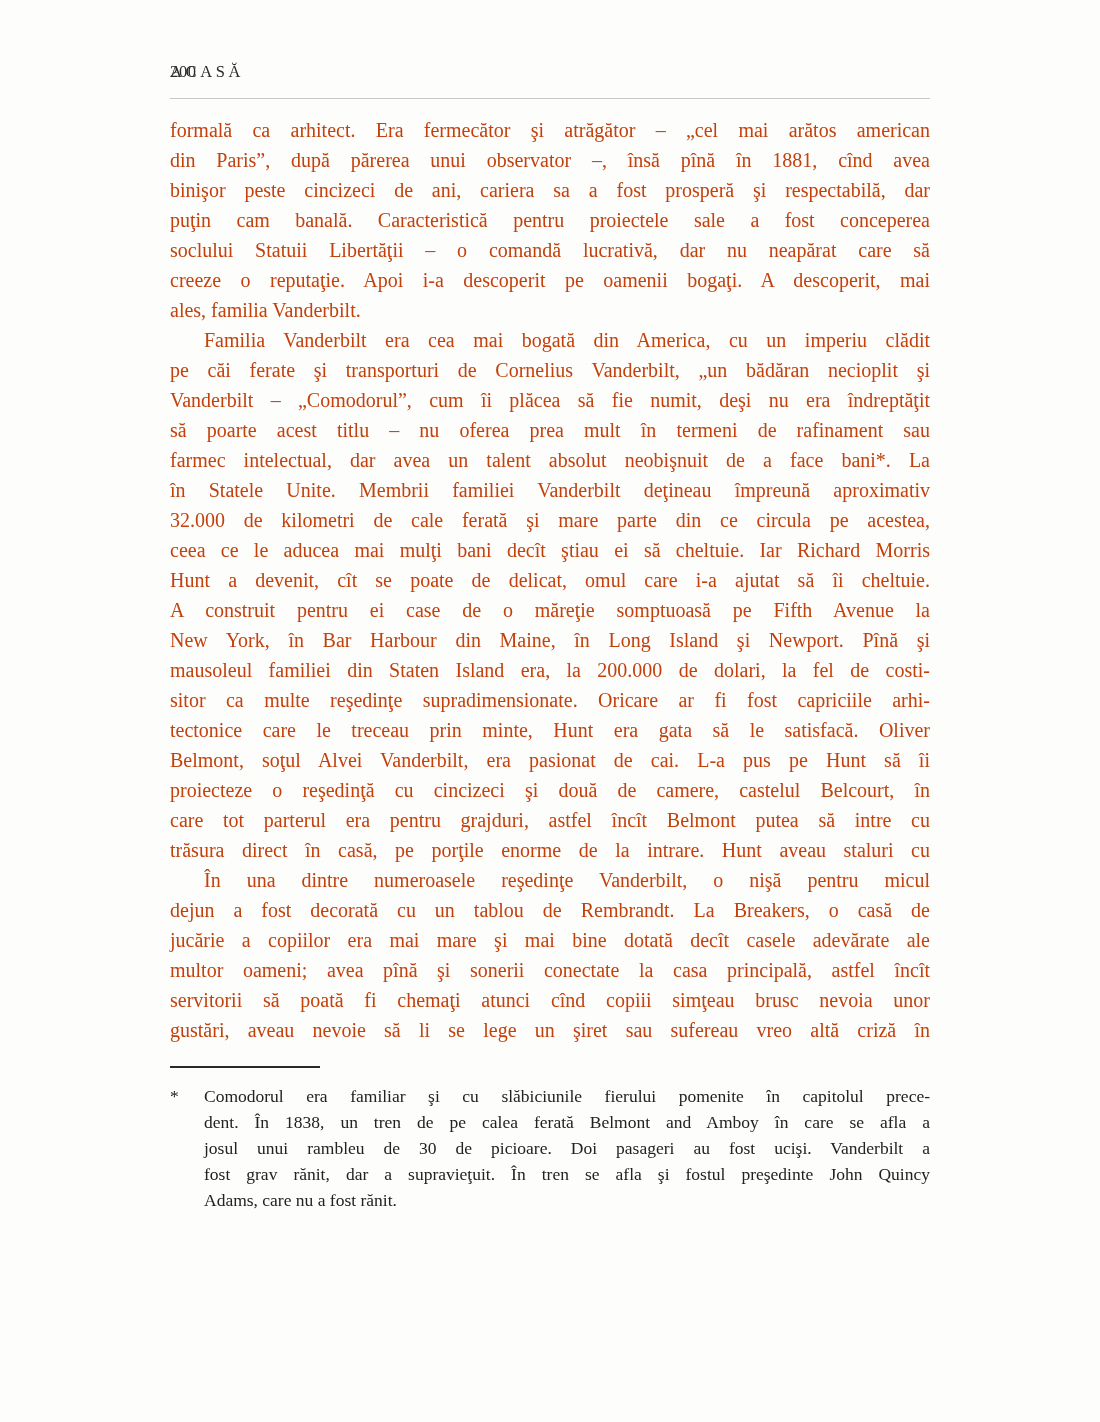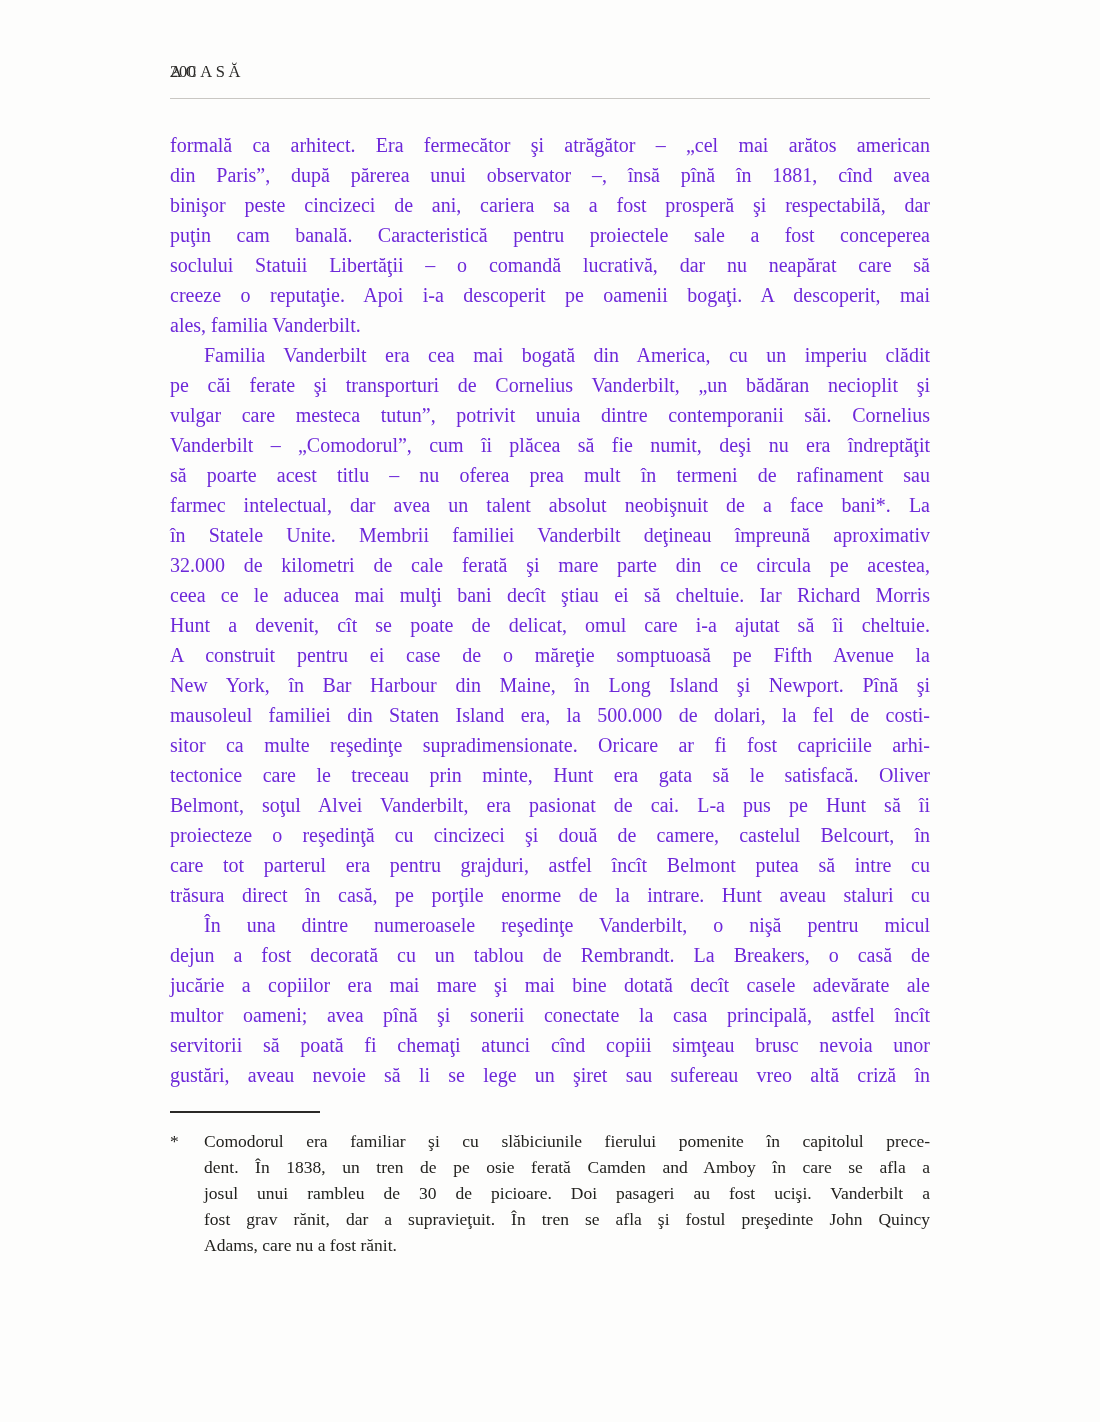--- a/index.html
+++ b/index.html
@@ -35,24 +35,24 @@
     top: 0;
     letter-spacing: 0.04em;
     color: #2b2a28;
   }
   .head-title {
     display: block;
     letter-spacing: 0.22em;
     color: #2b2a28;
   }
   .body-text {
-    margin-top: 31px;
+    margin-top: 16px;
     font-size: 20px;
     line-height: 30px;
-    color: #6d28d9;
+    color: #c2410c;
   }
   .line {
     text-align: justify;
     text-align-last: justify;
     height: 30px;
     white-space: normal;
   }
   .line.lastline {
     text-align-last: left;
   }
@@ -100,31 +100,30 @@
           <div class="line">din Paris”, după părerea unui observator –, însă pînă în 1881, cînd avea</div>
           <div class="line">binişor peste cincizeci de ani, cariera sa a fost prosperă şi respectabilă, dar</div>
           <div class="line">puţin cam banală. Caracteristică pentru proiectele sale a fost conceperea</div>
           <div class="line">soclului Statuii Libertăţii – o comandă lucrativă, dar nu neapărat care să</div>
           <div class="line">creeze o reputaţie. Apoi i-a descoperit pe oamenii bogaţi. A descoperit, mai</div>
           <div class="line lastline">ales, familia Vanderbilt.</div>
         </div>
         <div class="para">
           <div class="line indent">Familia Vanderbilt era cea mai bogată din America, cu un imperiu clădit</div>
           <div class="line">pe căi ferate şi transporturi de Cornelius Vanderbilt, „un bădăran necioplit şi</div>
-          <div class="line">vulgar care mesteca tutun”, potrivit unuia dintre contemporanii săi. Cornelius</div>
           <div class="line">Vanderbilt – „Comodorul”, cum îi plăcea să fie numit, deşi nu era îndreptăţit</div>
           <div class="line">să poarte acest titlu – nu oferea prea mult în termeni de rafinament sau</div>
           <div class="line">farmec intelectual, dar avea un talent absolut neobişnuit de a face bani*. La</div>
           <div class="line">în Statele Unite. Membrii familiei Vanderbilt deţineau împreună aproximativ</div>
           <div class="line">32.000 de kilometri de cale ferată şi mare parte din ce circula pe acestea,</div>
           <div class="line">ceea ce le aducea mai mulţi bani decît ştiau ei să cheltuie. Iar Richard Morris</div>
           <div class="line">Hunt a devenit, cît se poate de delicat, omul care i-a ajutat să îi cheltuie.</div>
           <div class="line">A construit pentru ei case de o măreţie somptuoasă pe Fifth Avenue la</div>
           <div class="line">New York, în Bar Harbour din Maine, în Long Island şi Newport. Pînă şi</div>
-          <div class="line">mausoleul familiei din Staten Island era, la 500.000 de dolari, la fel de costi-</div>
+          <div class="line">mausoleul familiei din Staten Island era, la 200.000 de dolari, la fel de costi-</div>
           <div class="line">sitor ca multe reşedinţe supradimensionate. Oricare ar fi fost capriciile arhi-</div>
           <div class="line">tectonice care le treceau prin minte, Hunt era gata să le satisfacă. Oliver</div>
           <div class="line">Belmont, soţul Alvei Vanderbilt, era pasionat de cai. L-a pus pe Hunt să îi</div>
           <div class="line">proiecteze o reşedinţă cu cincizeci şi două de camere, castelul Belcourt, în</div>
           <div class="line">care tot parterul era pentru grajduri, astfel încît Belmont putea să intre cu</div>
           <div class="line">trăsura direct în casă, pe porţile enorme de la intrare. Hunt aveau staluri cu</div>
         </div>
         <div class="para">
           <div class="line indent">În una dintre numeroasele reşedinţe Vanderbilt, o nişă pentru micul</div>
           <div class="line">dejun a fost decorată cu un tablou de Rembrandt. La Breakers, o casă de</div>
@@ -134,21 +133,21 @@
           <div class="line">gustări, aveau nevoie să li se lege un şiret sau sufereau vreo altă criză în</div>
         </div>
       </main>
 
     <div class="fn-rule"></div>
 
     <div class="footnote">
       <span class="fn-marker">*</span>
       <div class="fn-text" id="footnote-text">
           <div class="line">Comodorul era familiar şi cu slăbiciunile fierului pomenite în capitolul prece-</div>
-          <div class="line">dent. În 1838, un tren de pe osie ferată Camden and Amboy în care se afla a</div>
+          <div class="line">dent. În 1838, un tren de pe calea ferată Belmont and Amboy în care se afla a</div>
           <div class="line">josul unui rambleu de 30 de picioare. Doi pasageri au fost ucişi. Vanderbilt a</div>
           <div class="line">fost grav rănit, dar a supravieţuit. În tren se afla şi fostul preşedinte John Quincy</div>
           <div class="line lastline">Adams, care nu a fost rănit.</div>
         </div>
     </div>
 
   </div>
 </div>
 
 </body></html>

